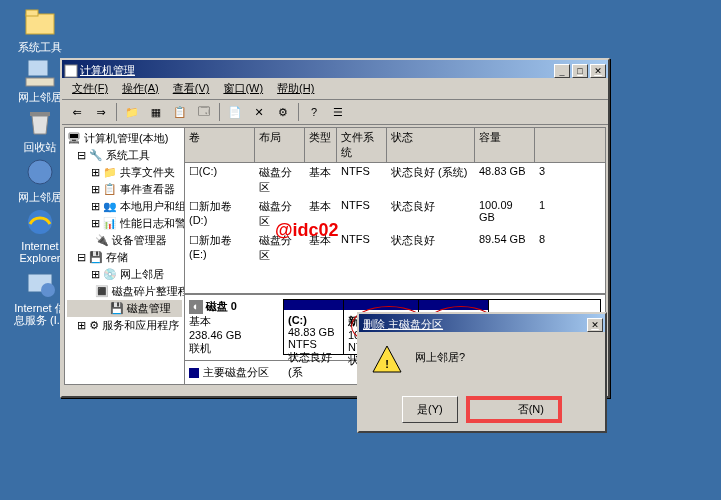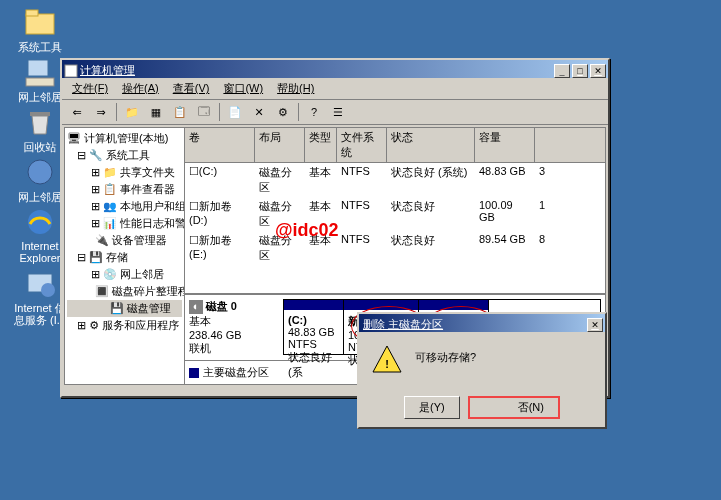--- a/index.html
+++ b/index.html
@@ -30,21 +30,21 @@
 .disk-bar{display:flex;border:1px solid #000;height:56px;flex:1;}
 .partition{border-right:1px solid #000;padding:2px 4px;font-size:10px;position:relative;}
 .partition.c{width:60px;}
 .partition.d{width:75px;}
 .partition.e{width:70px;}
 .partition .top-stripe{position:absolute;top:0;left:0;right:0;height:10px;background:#000080;}
 .dialog{position:absolute;background:#d4d0c8;border:2px solid #d4d0c8;border-right-color:#404040;border-bottom-color:#404040;}
 .dialog .body{padding:12px;display:flex;gap:12px;}
 .dialog .btns{display:flex;justify-content:center;gap:8px;padding:8px;}
 .dbtn{padding:2px 14px;background:#d4d0c8;border:1px solid #fff;border-right-color:#404040;border-bottom-color:#404040;cursor:pointer;}
-.dbtn.def{border:2px solid #ef4444;padding-left:48px;}
+.dbtn.def{border:4px solid #ef4444;padding-left:48px;}
 .watermark{position:absolute;color:#e00;font-weight:bold;font-size:18px;}
 .circle{position:absolute;border:1px solid #c00;border-radius:50%;pointer-events:none;}
 .legend{padding:4px;border-top:1px solid #808080;font-size:10px;}
 .legend-sq{display:inline-block;width:10px;height:10px;background:#000080;vertical-align:middle;margin-right:4px;}
 .warn-ico{width:32px;height:32px;}
 </style>
 </head>
 <body>
 
 <div class="desktop-icon" style="left:10px;top:6px"><div class="ico">
@@ -209,20 +209,20 @@
     <div class="title-btns">
         <div class="title-btn">✕</div>
       </div>
   </div>
   <div class="body">
     <svg class="warn-ico" viewBox="0 0 32 32">
         <path d="M16 2L30 28H2z" fill="#ffe040" stroke="#000"></path>
         <text x="16" y="24" text-anchor="middle" font-size="18" font-weight="bold">!</text>
       </svg>
     <div>
-      <div style="margin-top:6px">可移动存储?</div>
+      <div style="margin-top:6px">网上邻居?</div>
     </div>
   </div>
   <div class="btns">
     <button class="dbtn">是(Y)</button>
     <button class="dbtn def">否(N)</button>
   </div>
 </div>
 
 </body></html>

